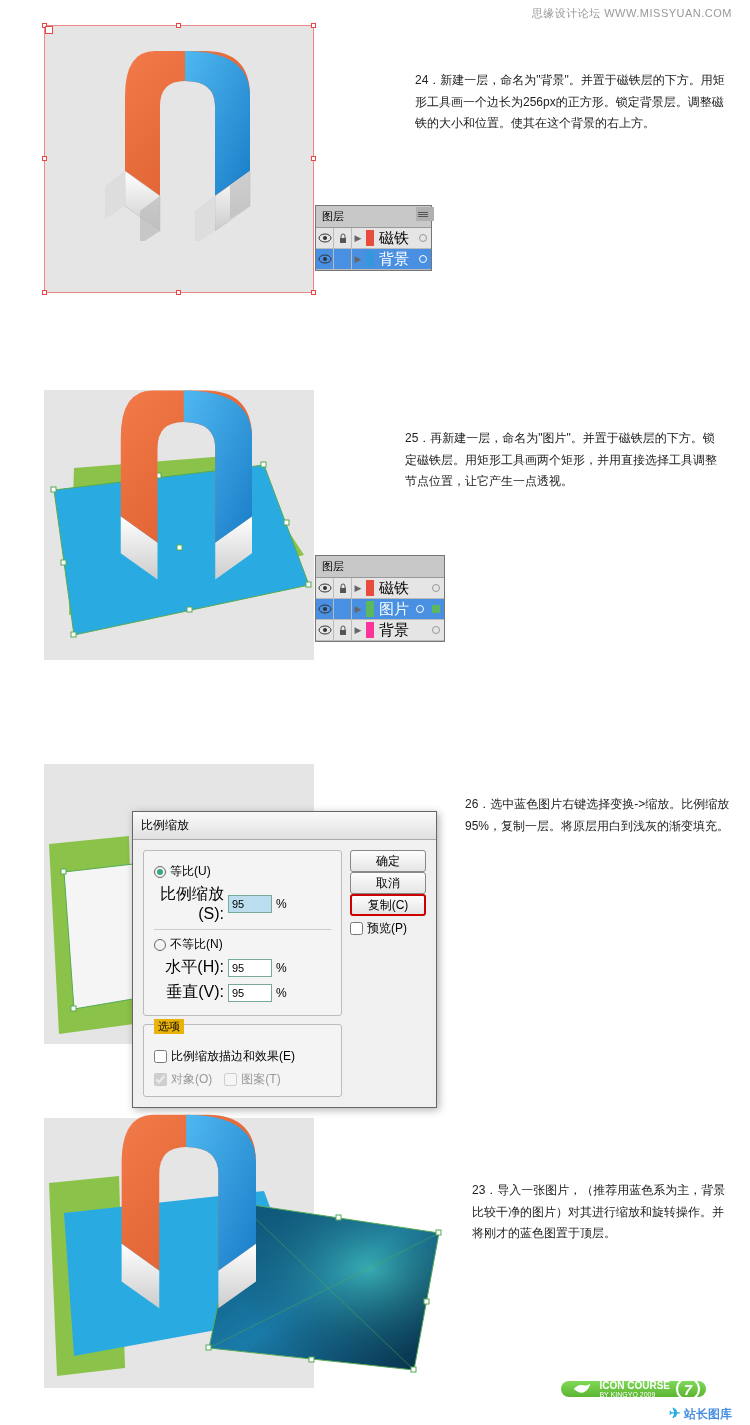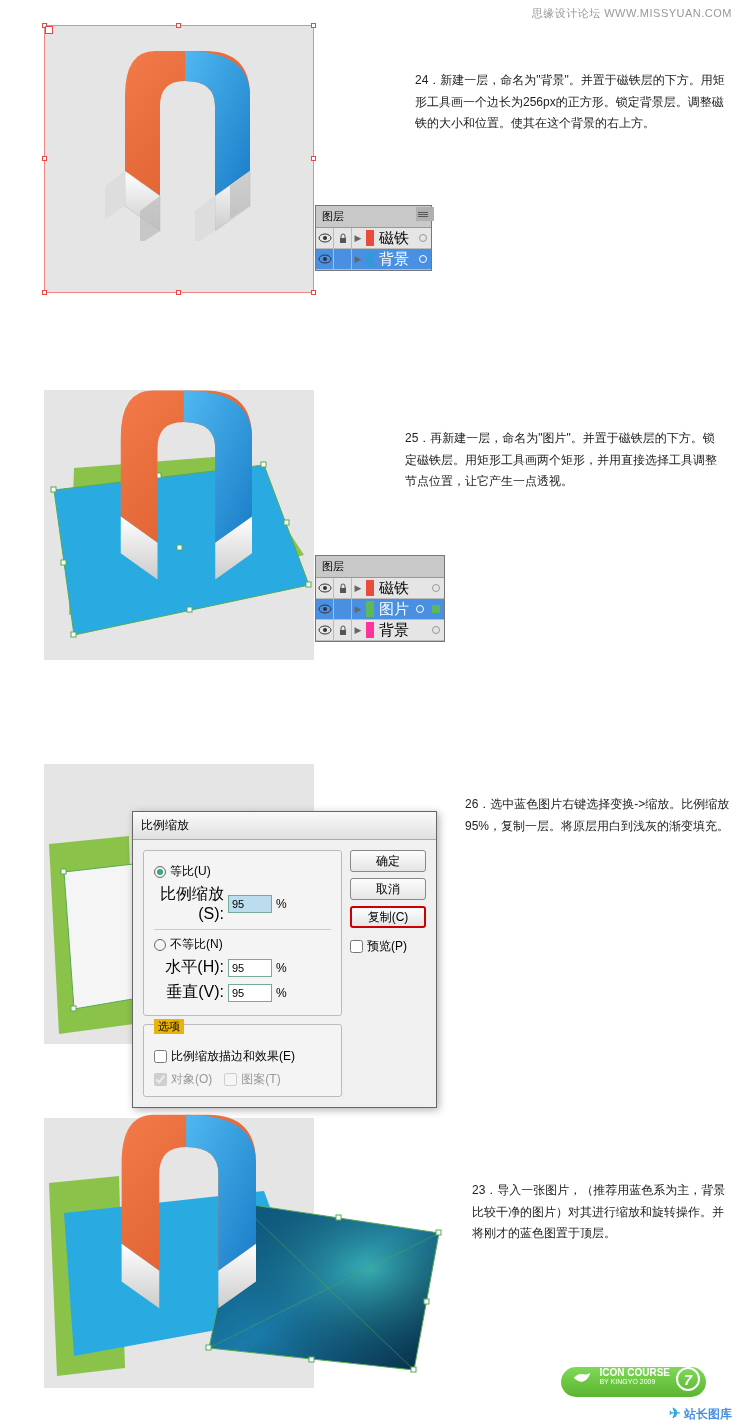--- a/index.html
+++ b/index.html
@@ -46,39 +46,39 @@
 .canvas2 { width: 270px; height: 270px; background: #e5e5e5; position: relative; }
 
 
 .step3 { position: absolute; top: 764px; left: 44px; }
 .canvas3 { width: 270px; height: 280px; background: #e5e5e5; position: relative; }
 
 .dialog { position: absolute; left: 132px; top: 763px; width: 305px; background: #f0f0f0; border: 1px solid #666; box-shadow: 2px 2px 8px rgba(0,0,0,0.3); font-size: 12px; margin-top: 48px; }
 .dlg-title { background: linear-gradient(#fafafa, #e0e0e0); padding: 5px 8px; border-bottom: 1px solid #aaa; font-size: 12px; }
 .dlg-body { padding: 10px; display: flex; gap: 8px; }
 .dlg-left { flex: 1; }
-.dlg-right { width: 76px; display: flex; flex-direction: column; gap: 6px; }
+.dlg-right { width: 76px; display: flex; flex-direction: column; gap: 0; }
 .dlg-group { border: 1px solid #bbb; border-radius: 3px; padding: 8px 10px; margin-bottom: 8px; background: #f4f4f4; }
 .dlg-row { display: flex; align-items: center; gap: 4px; margin: 4px 0; }
 .dlg-label { width: 70px; text-align: right; font-size: 16px; }
 .dlg-input { width: 44px; height: 18px; border: 1px solid #7a9; background: #fff; font-size: 11px; padding: 0 3px; }
 .dlg-input.hl { background: #bde; }
 .dlg-btn { height: 22px; border: 1px solid #888; background: linear-gradient(#fdfdfd, #e5e5e5); border-radius: 3px; font-size: 12px; cursor: pointer; display:flex; align-items:center; justify-content:center; }
 .dlg-btn.copy { border: 2px solid #c00; }
 .dlg-chk { display: flex; align-items: center; gap: 4px; font-size: 12px; }
 .dlg-chk input { width: 13px; height: 13px; }
 .radio { width: 12px; height: 12px; border: 1px solid #666; border-radius: 50%; display: inline-flex; align-items: center; justify-content: center; }
 .radio.on::after { content: ''; width: 6px; height: 6px; border-radius: 50%; background: #3a7; }
 
 
 .step4 { position: absolute; top: 1118px; left: 44px; }
 .canvas4 { width: 270px; height: 270px; background: #e5e5e5; position: relative; }
 
 .badge { position: absolute; bottom: 28px; right: 44px; }
-.badge-pill { display: flex; background: linear-gradient(#7ed957, #5cb531); border-radius: 16px; height: 30px; padding: 0 6px 0 10px; gap: 6px; color: #fff; }
+.badge-pill { display: flex; align-items: center; background: linear-gradient(#7ed957, #5cb531); border-radius: 16px; height: 16px; padding: 0 6px 0 10px; gap: 6px; color: #fff; }
 .badge-bird { width: 22px; height: 22px; }
 .badge-text { font-size: 10px; line-height: 1.1; font-weight: bold; }
 .badge-text small { font-size: 7px; display: block; font-weight: normal; }
 .badge-num { width: 24px; height: 24px; border: 2px solid #fff; border-radius: 50%; display: flex; align-items: center; justify-content: center; font-style: italic; font-weight: bold; font-size: 15px; color: #fff; }
 
 .footer-logo { position: absolute; bottom: 2px; right: 18px; font-size: 12px; color: #4a90e2; font-weight: bold; }
 .footer-logo .wing { color: #29abe2; font-size: 14px; }
 
 .eye-icon { width: 14px; height: 10px; }
 .lock-icon { width: 10px; height: 10px; }

